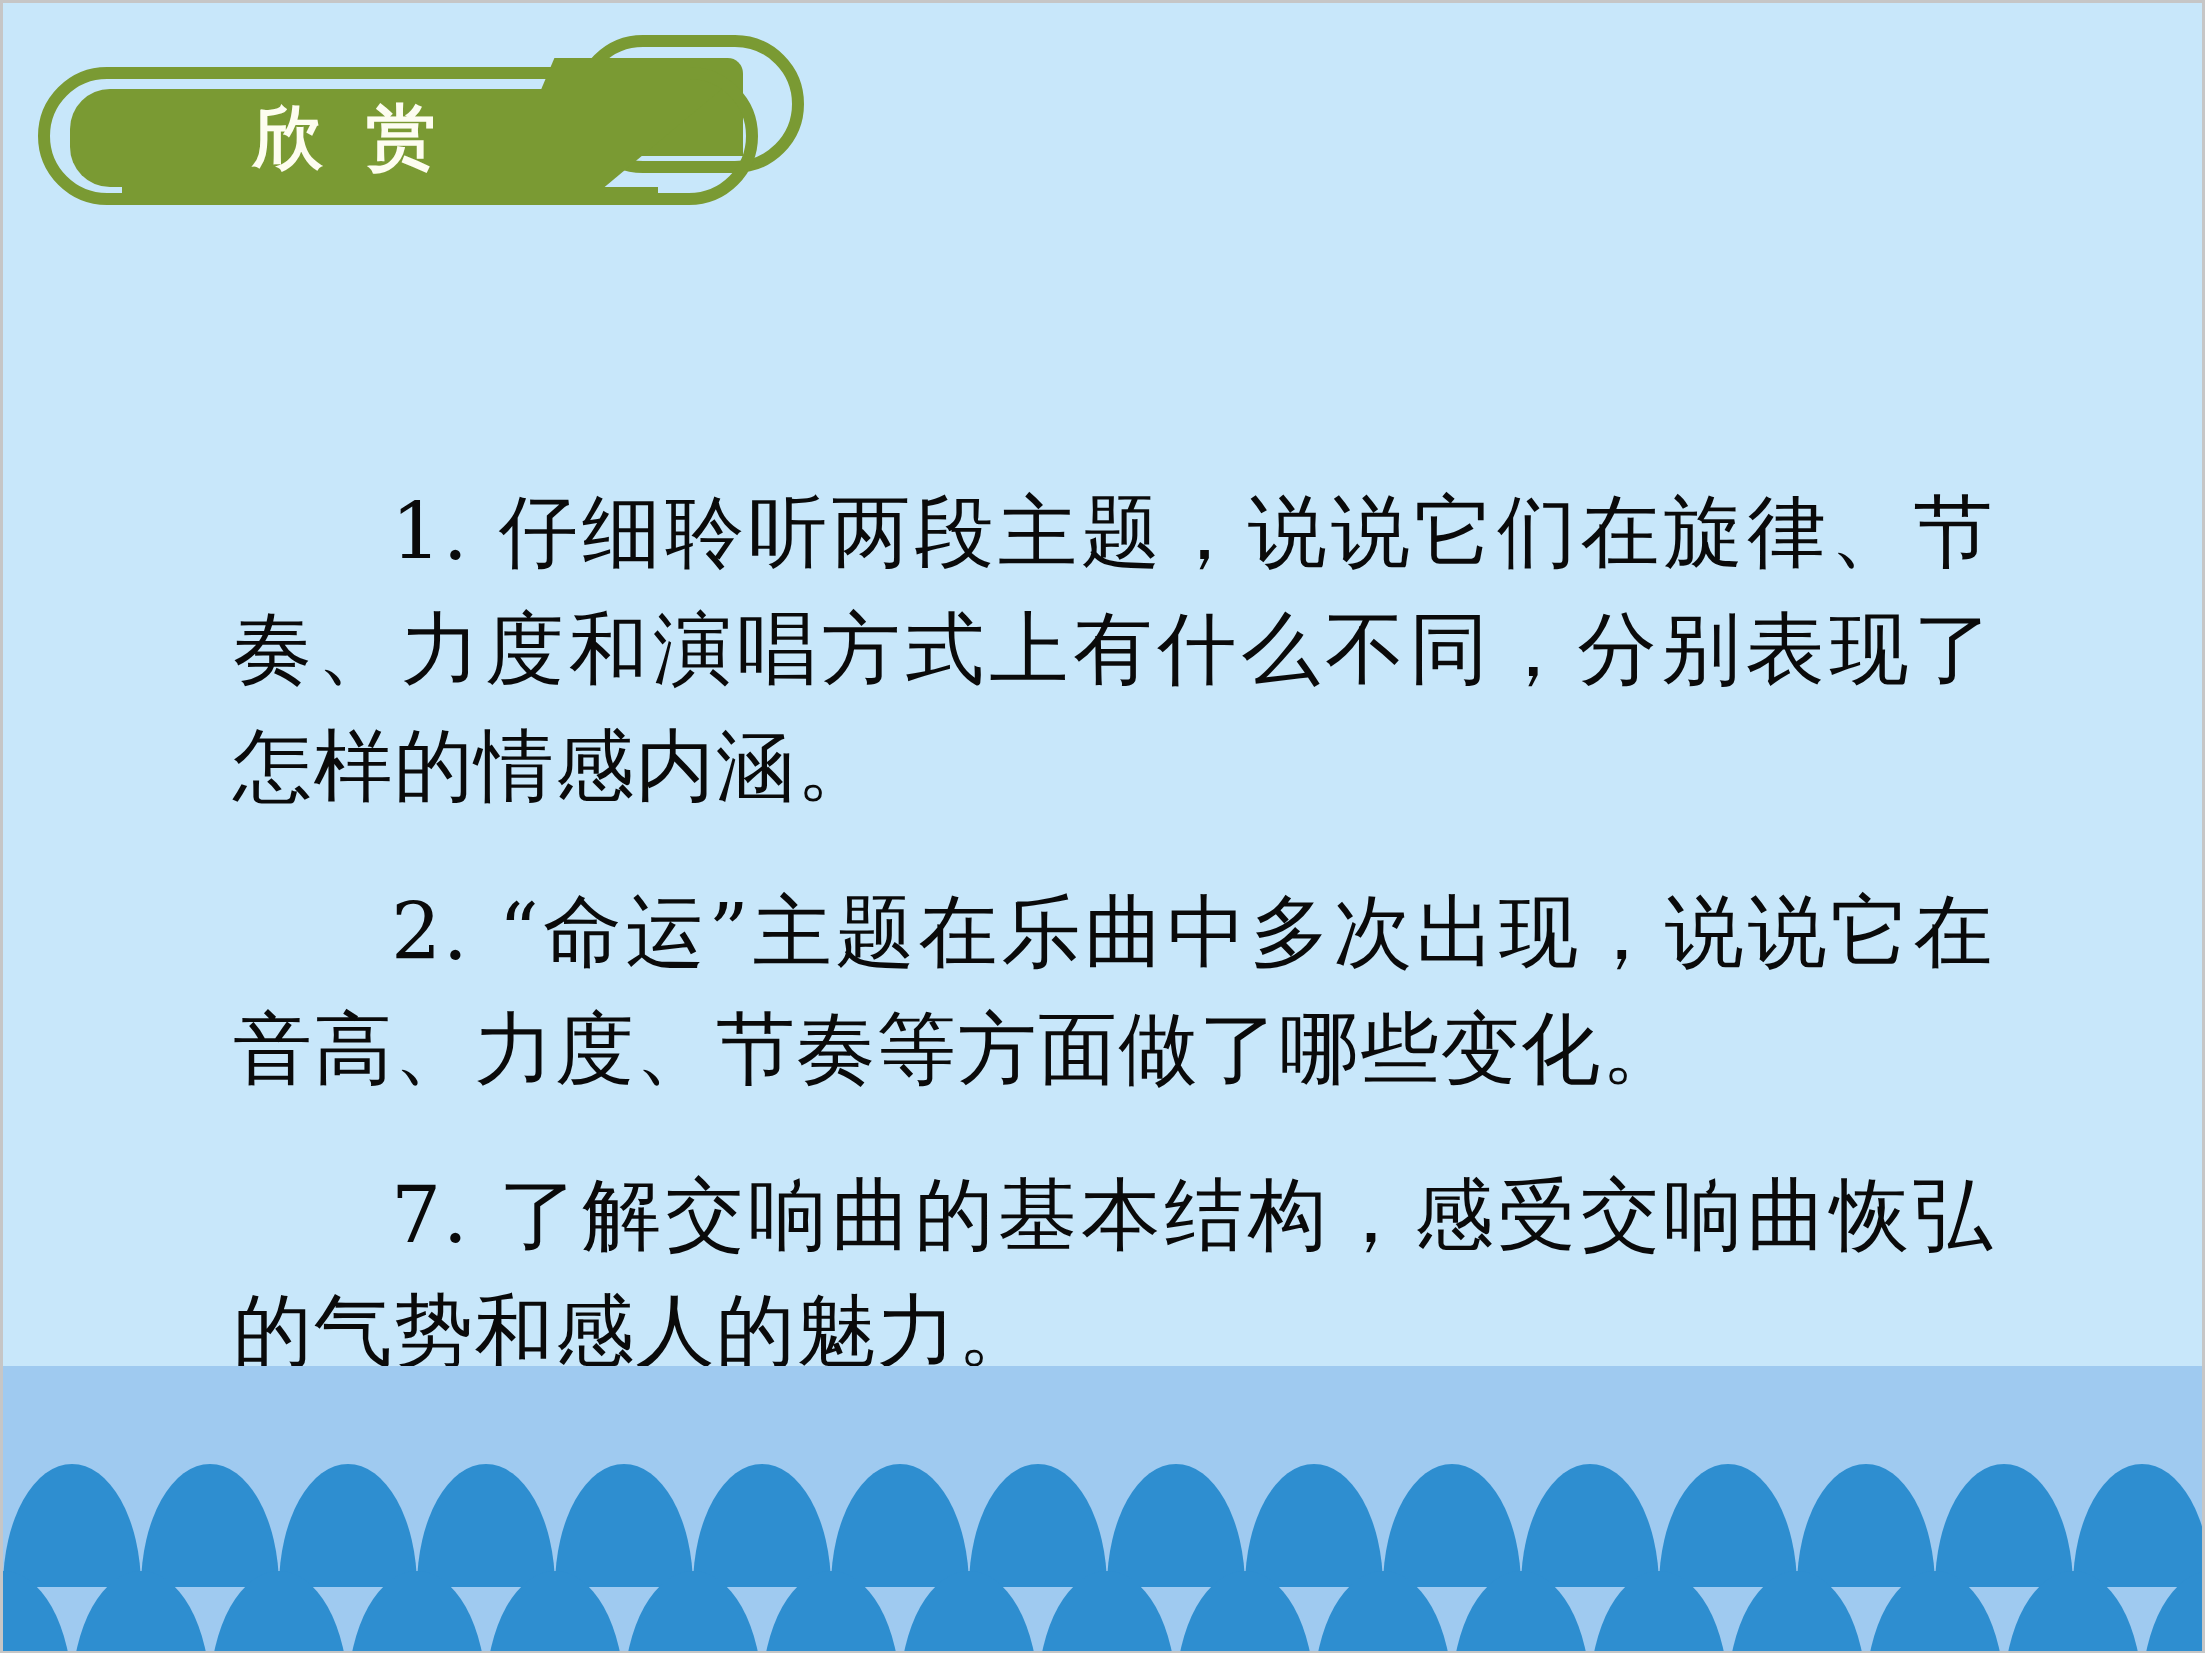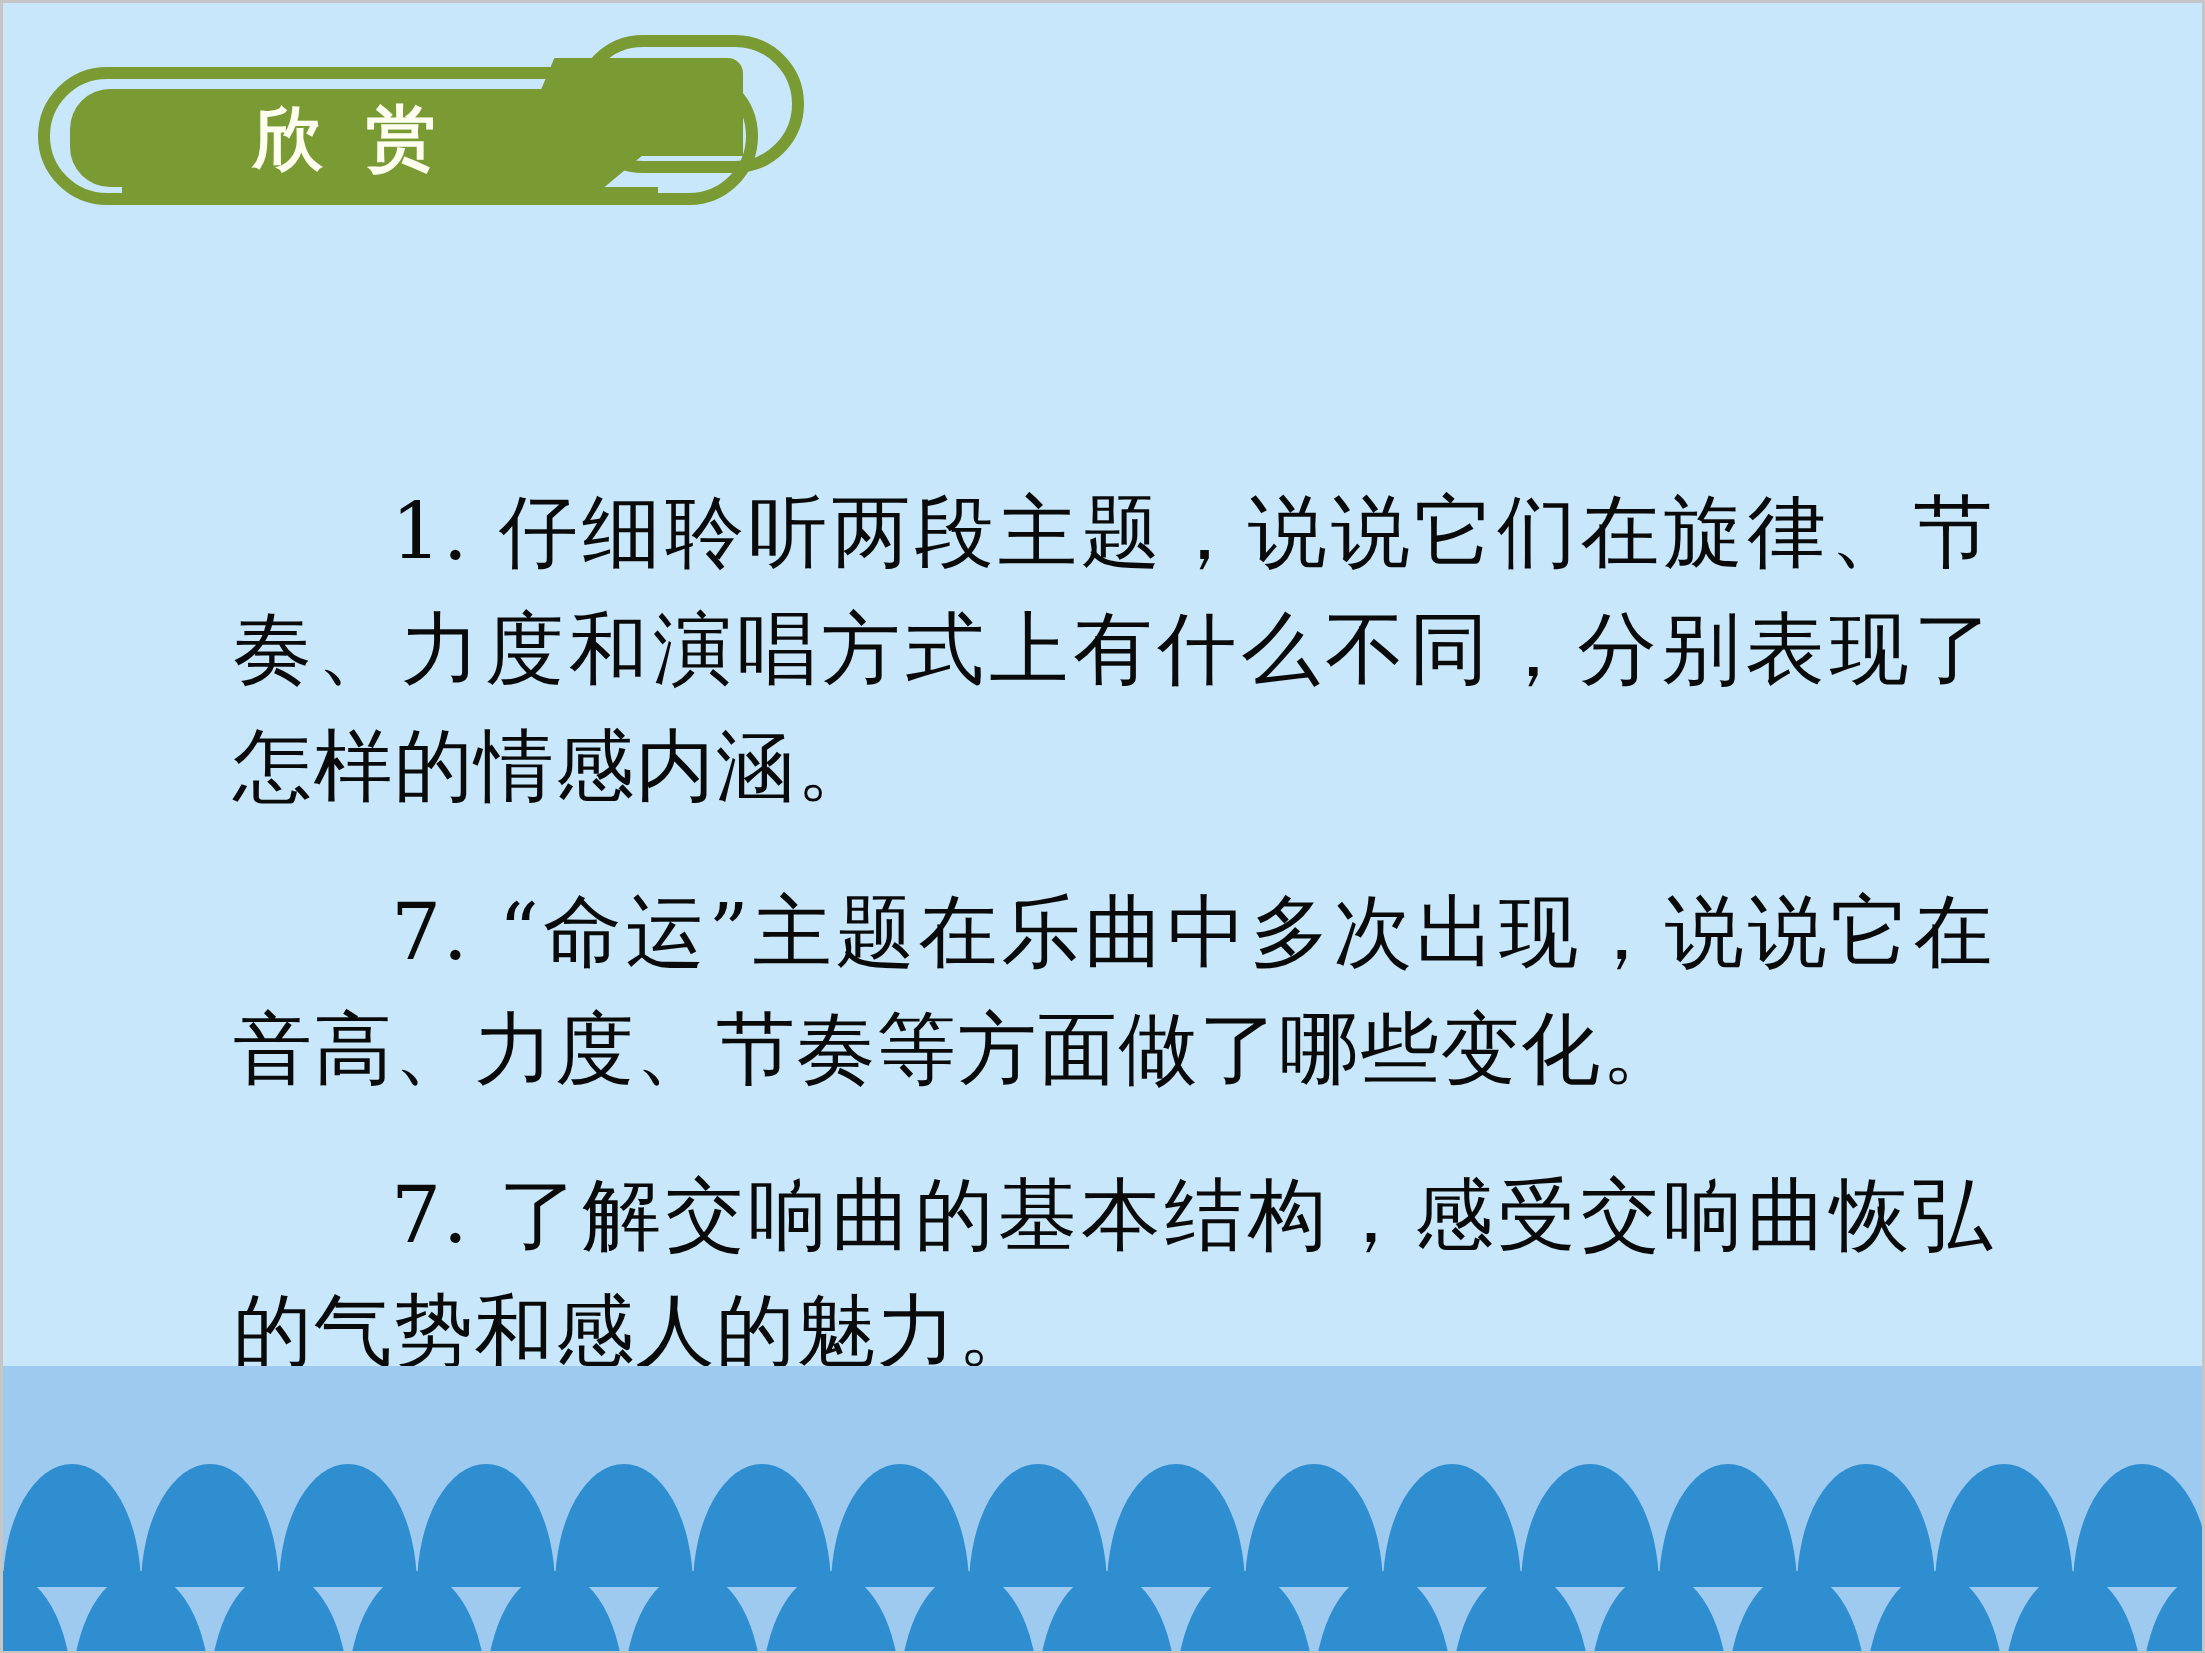--- a/index.html
+++ b/index.html
@@ -134,21 +134,21 @@
   .badge-text {
     position: absolute;
     left: 0;
     top: 54px;
     width: 613px;
     height: 98px;
     display: flex;
     align-items: center;
     justify-content: center;
     color: #fdfdf0;
-    font-family: Liberation Sans, sans-serif;
+    font-family: Liberation Serif, serif;
     font-size: 70px;
     font-weight: bold;
     letter-spacing: 43px;
     text-indent: 43px;
     line-height: 1;
     white-space: nowrap;
     z-index: 5;
   }
 
   
@@ -181,21 +181,21 @@
     <div class="badge-tail"></div>
     <div class="badge-fill-2"></div>
     <div class="badge-outline"></div>
     <div class="badge-fill"></div>
     <div class="badge-underline"></div>
     <div class="badge-text">欣赏</div>
   </div>
 
   <div class="content">
     <p class="para">1. 仔细聆听两段主题，说说它们在旋律、节奏、力度和演唱方式上有什么不同，分别表现了怎样的情感内涵。</p>
-    <p class="para">7. “命运”主题在乐曲中多次出现，说说它在音高、力度、节奏等方面做了哪些变化。</p>
+    <p class="para">2. “命运”主题在乐曲中多次出现，说说它在音高、力度、节奏等方面做了哪些变化。</p>
     <p class="para">7. 了解交响曲的基本结构，感受交响曲恢弘的气势和感人的魅力。</p>
   </div>
 
   <div class="water-band">
     <div class="arch-row row-top">
         <div class="arch"></div>
         <div class="arch"></div>
         <div class="arch"></div>
         <div class="arch"></div>
         <div class="arch"></div>

